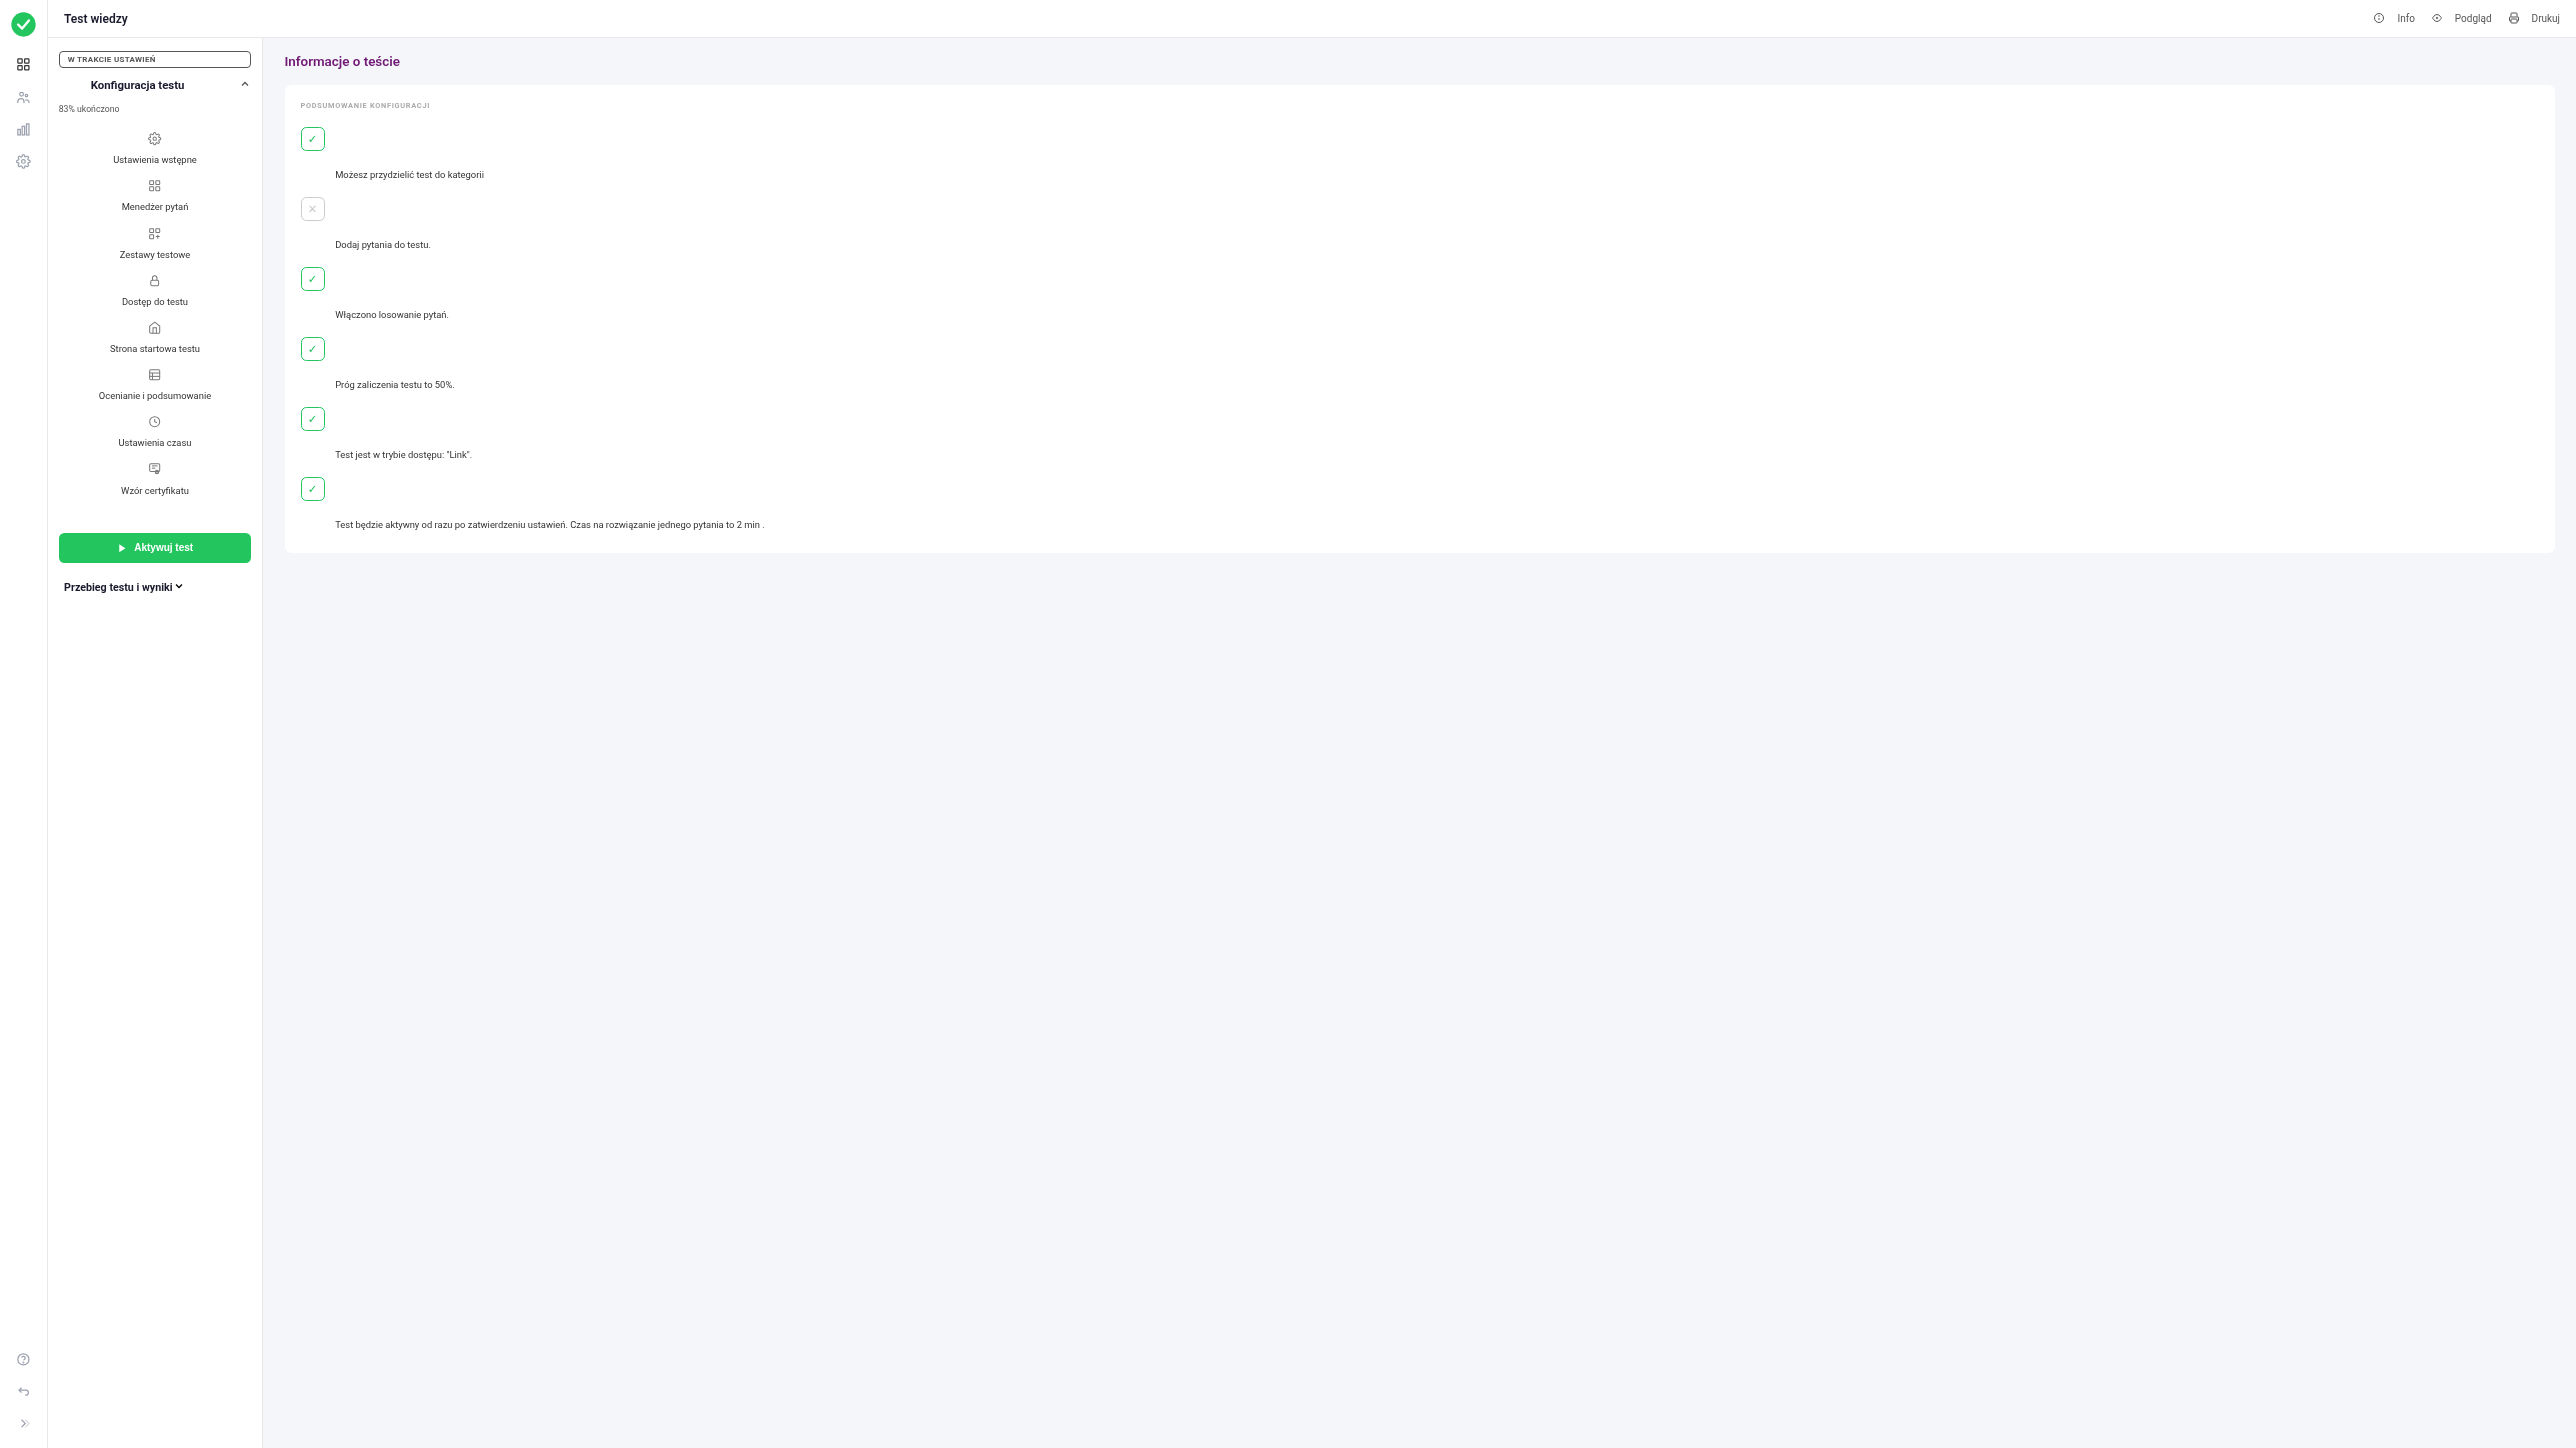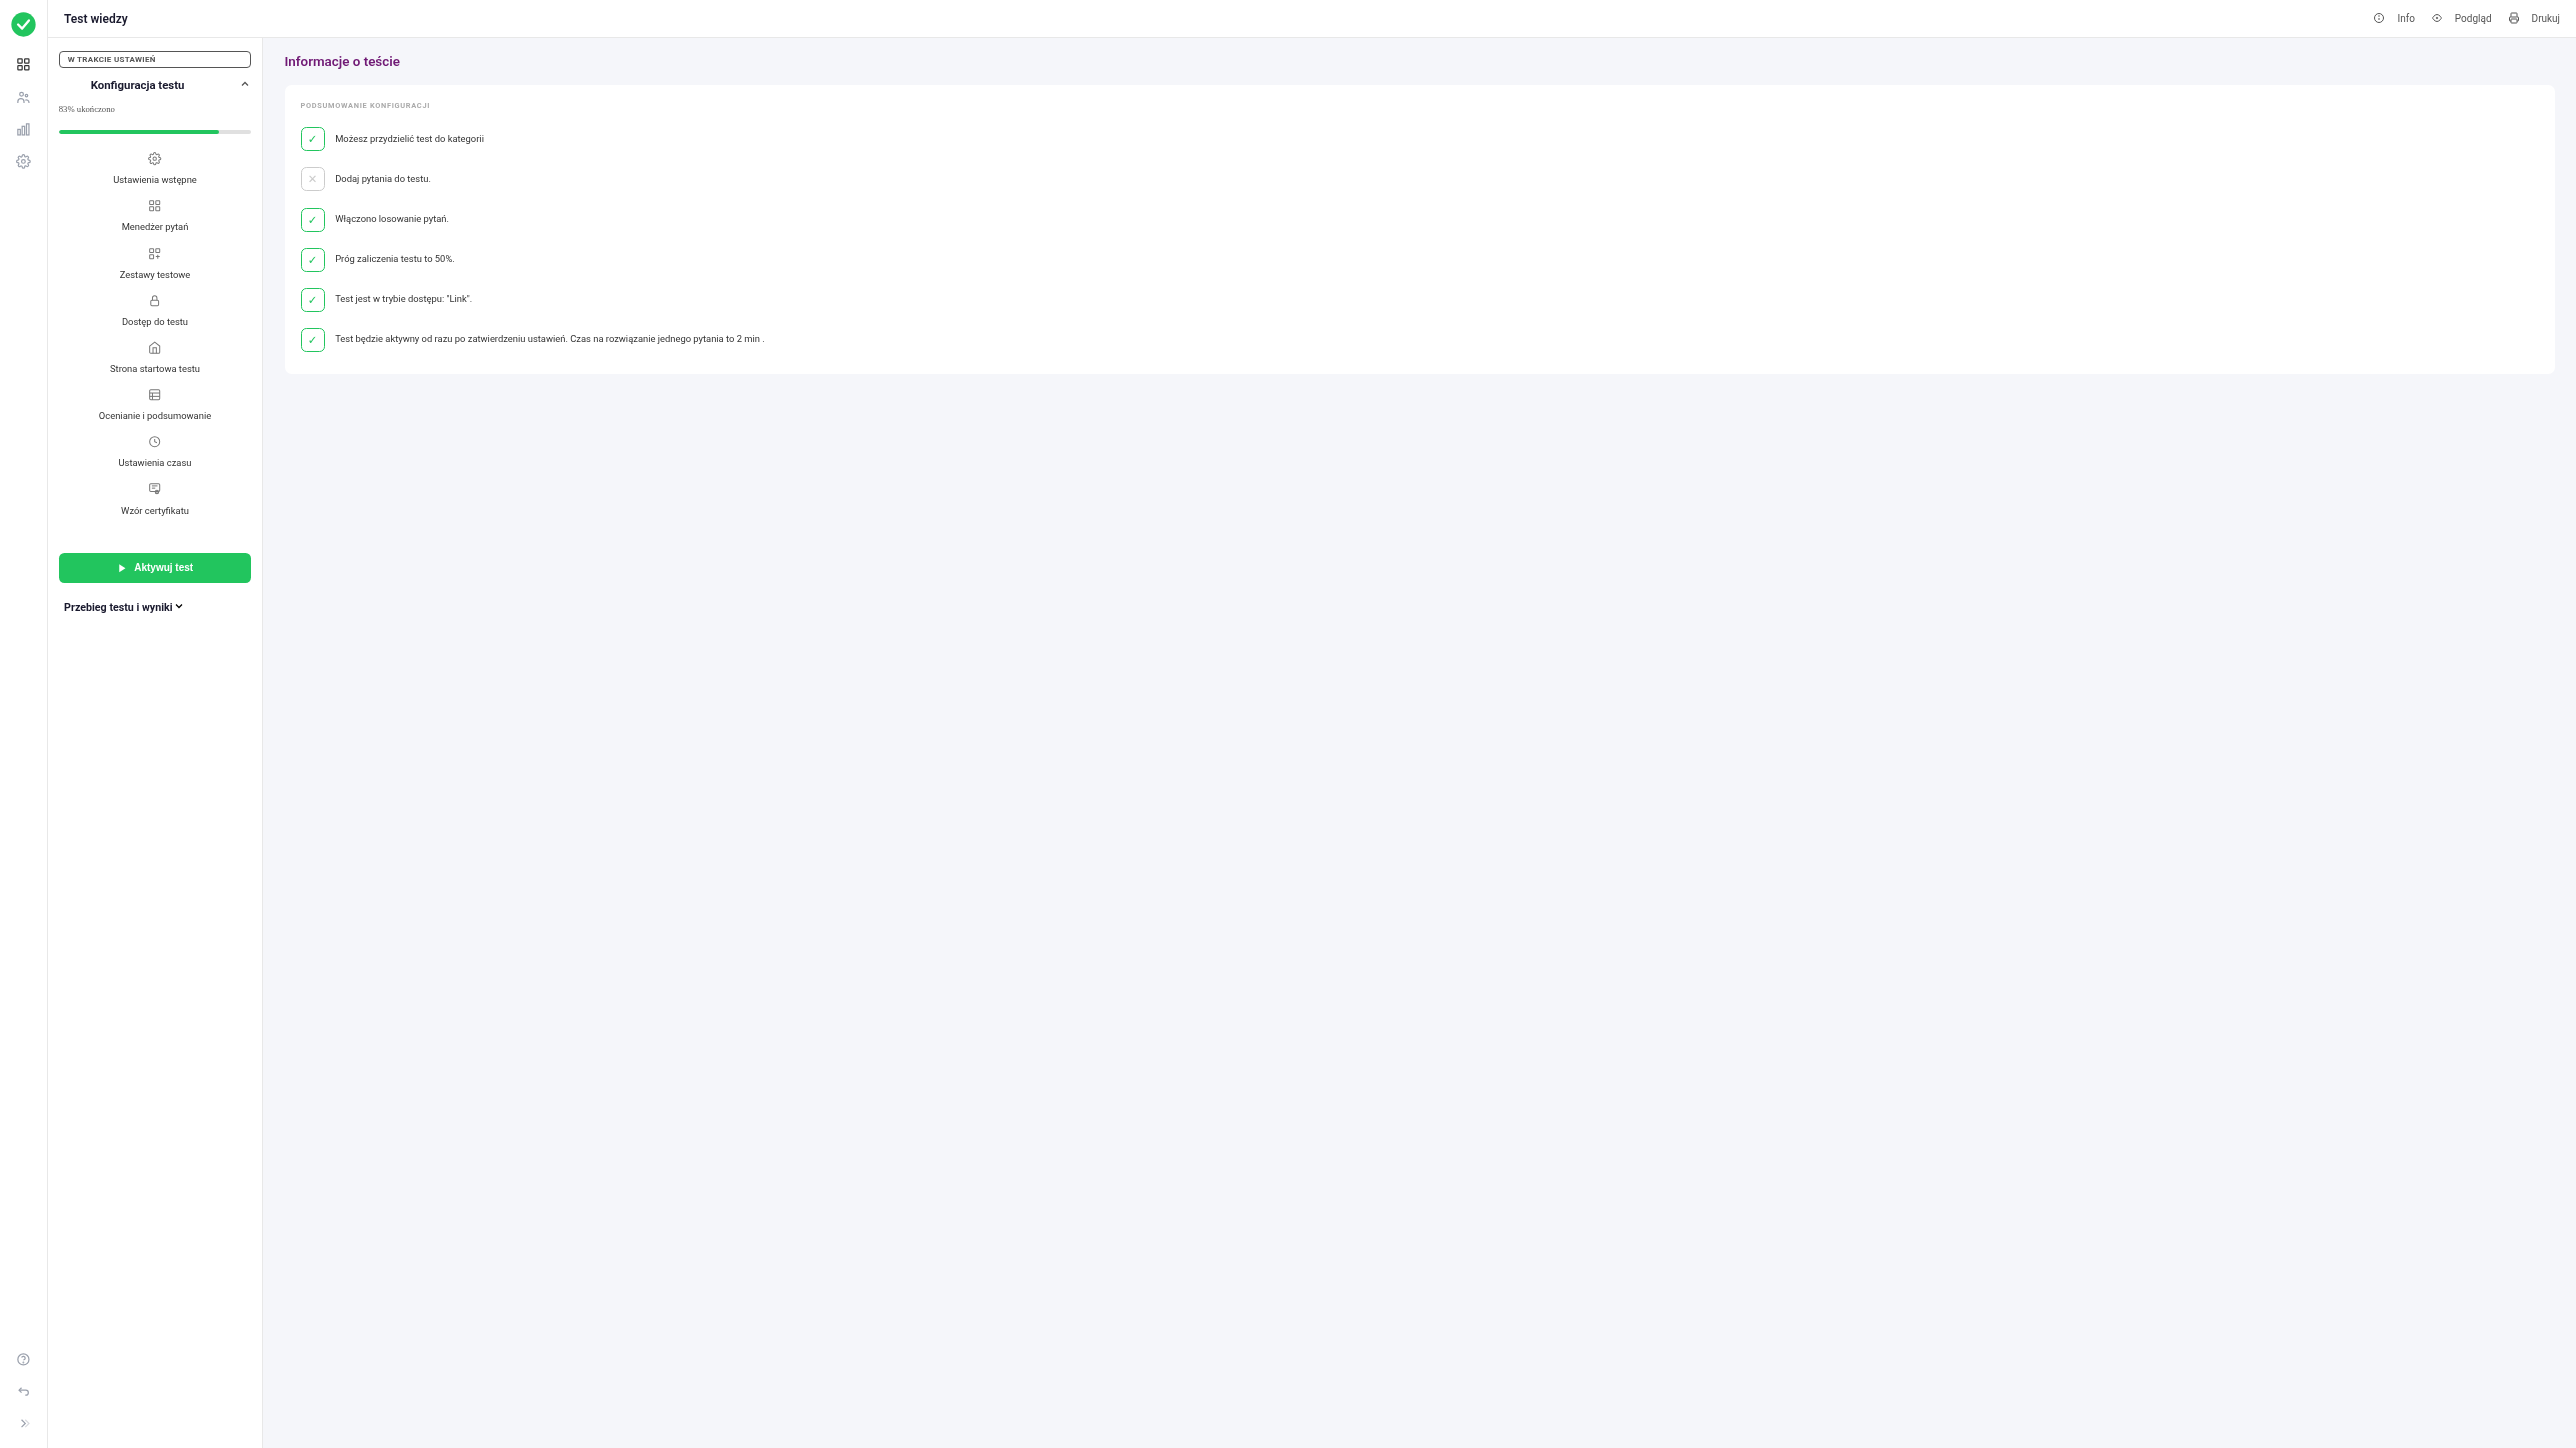--- a/index.html
+++ b/index.html
@@ -122,23 +122,22 @@
       color: #1a1a2e;
     }
     .chevron-icon {
       font-size: 12px;
       color: #555;
       cursor: pointer;
     }
 
     .progress-section {
       display: flex;
-      flex-direction: column;
-      gap: 16px;
-      font-family: Liberation Serif, serif;
+      flex-direction: row;
+      gap: 0;
     }
     .progress-label {
       font-size: 8.7px;
       color: #555;
     }
     .progress-bar-bg {
       height: 4px;
       background: #e0e0e0;
       border-radius: 2px;
       overflow: hidden;
@@ -292,20 +291,21 @@
     }
     .config-item-icon.cross {
       border: 1.3px solid #ccc;
       color: #ccc;
     }
     .config-item-text {
       font-size: 9.4px;
       color: #333;
       padding-top: 4.7px;
       line-height: 1.4;
+      margin-top: 36px;
     }
   </style>
 </head>
 <body>
 
 <div class="sidebar">
 
   <div class="sidebar-logo">
     <svg viewBox="0 0 40 40" width="27" height="27">
       <circle cx="20" cy="20" r="18" fill="#22c55e"></circle>

